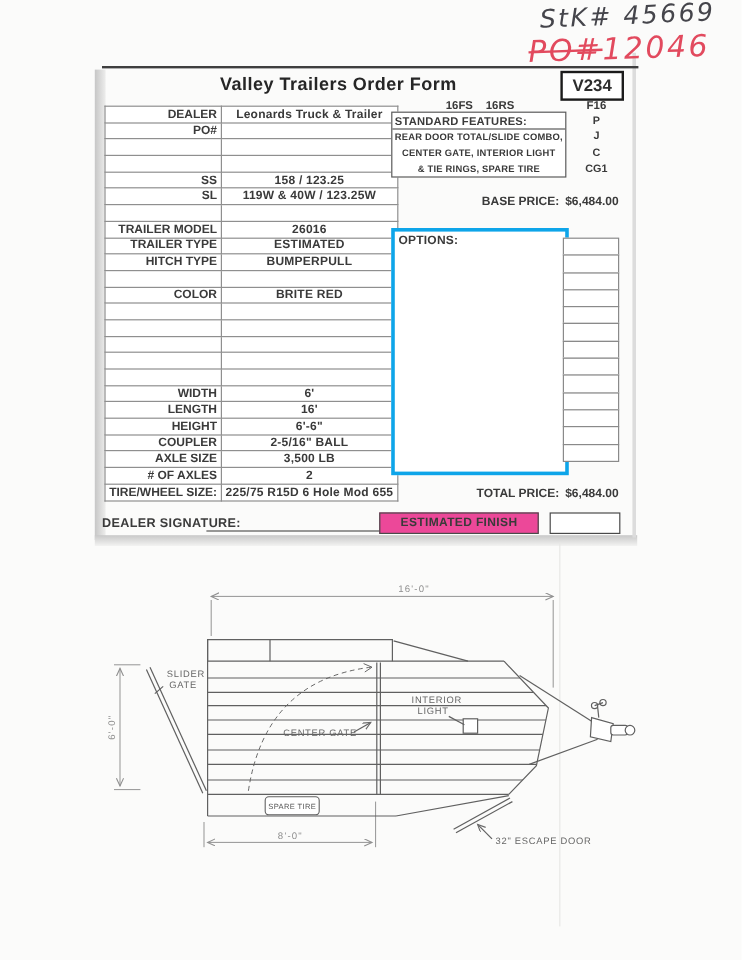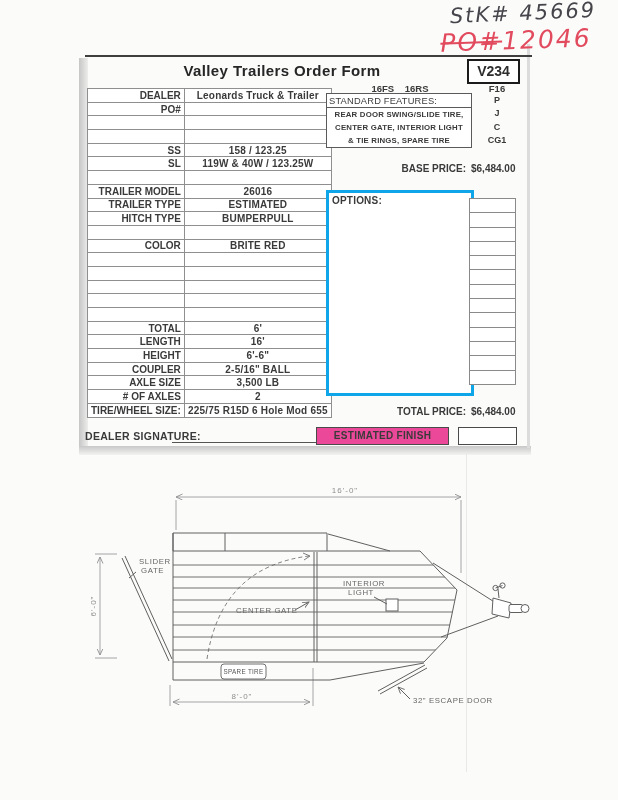--- a/index.html
+++ b/index.html
@@ -30,21 +30,21 @@
                 font-weight:bold;color:#3a3a3a;white-space:nowrap;overflow:hidden;}
   td.lab{width:80px;text-align:right;}
   td.val{width:140px;text-align:center;letter-spacing:.2px;}
   .sig-label{left:85px;top:430px;font-size:10.5px;font-weight:bold;letter-spacing:.3px;color:#3a3a3a;}
   .sig-line{left:172px;top:424px;width:146px;height:18px;border-bottom:1.3px solid #555;}
   
   .models{left:330px;top:83px;width:140px;text-align:center;font-size:9.5px;font-weight:bold;
           word-spacing:8px;color:#3a3a3a;}
   .series{left:477px;top:83px;width:40px;text-align:center;font-size:9.5px;font-weight:bold;color:#3a3a3a;}
   .feat-box{left:326px;top:93px;width:144px;border:1px solid #5a5a5a;background:#fff;}
-  .feat-head{border-bottom:1px solid #5a5a5a;font-size:9.3px;font-weight:normal;padding:2px 2px 1px 2px;
+  .feat-head{border-bottom:1px solid #5a5a5a;font-size:9.3px;font-weight:bold;padding:2px 2px 1px 2px;
              letter-spacing:.2px;color:#3a3a3a;}
   .feat-line{font-size:7.8px;font-weight:bold;text-align:center;height:13px;line-height:13px;
              color:#3a3a3a;letter-spacing:.2px;}
   .codes{left:477px;top:94px;width:40px;text-align:center;font-size:9px;font-weight:bold;color:#3a3a3a;}
   .codes div{height:13.4px;line-height:13.4px;}
   .price-row{font-size:10px;font-weight:bold;color:#3a3a3a;white-space:nowrap;}
   .base-label{left:366px;top:163px;width:100px;text-align:right;}
   .base-value{left:471px;top:163px;}
   .total-label{left:360px;top:406px;width:106px;text-align:right;}
   .total-value{left:471px;top:406px;}
@@ -142,21 +142,21 @@
         </tr>
     <tr>
           <td class="lab"></td>
           <td class="val"></td>
         </tr>
     <tr>
           <td class="lab"></td>
           <td class="val"></td>
         </tr>
     <tr>
-          <td class="lab">TOTAL</td>
+          <td class="lab">WIDTH</td>
           <td class="val">6'</td>
         </tr>
     <tr>
           <td class="lab">LENGTH</td>
           <td class="val">16'</td>
         </tr>
     <tr>
           <td class="lab">HEIGHT</td>
           <td class="val">6'-6"</td>
         </tr>
@@ -180,21 +180,21 @@
     </table>
 
   <div class="abs sig-label">DEALER SIGNATURE:</div>
   <div class="abs sig-line"></div>
 
   <div class="abs models">16FS 16RS</div>
   <div class="abs series">F16</div>
 
   <div class="abs feat-box">
     <div class="feat-head">STANDARD FEATURES:</div>
-    <div class="feat-line">REAR DOOR SWING/SLIDE TIRE,</div>
+    <div class="feat-line">REAR DOOR TOTAL/SLIDE COMBO,</div>
     <div class="feat-line">CENTER GATE, INTERIOR LIGHT</div>
     <div class="feat-line">&amp; TIE RINGS, SPARE TIRE</div>
   </div>
   <div class="abs codes">
     <div>P</div>
     <div>J</div>
     <div>C</div>
     <div>CG1</div>
   </div>
 

